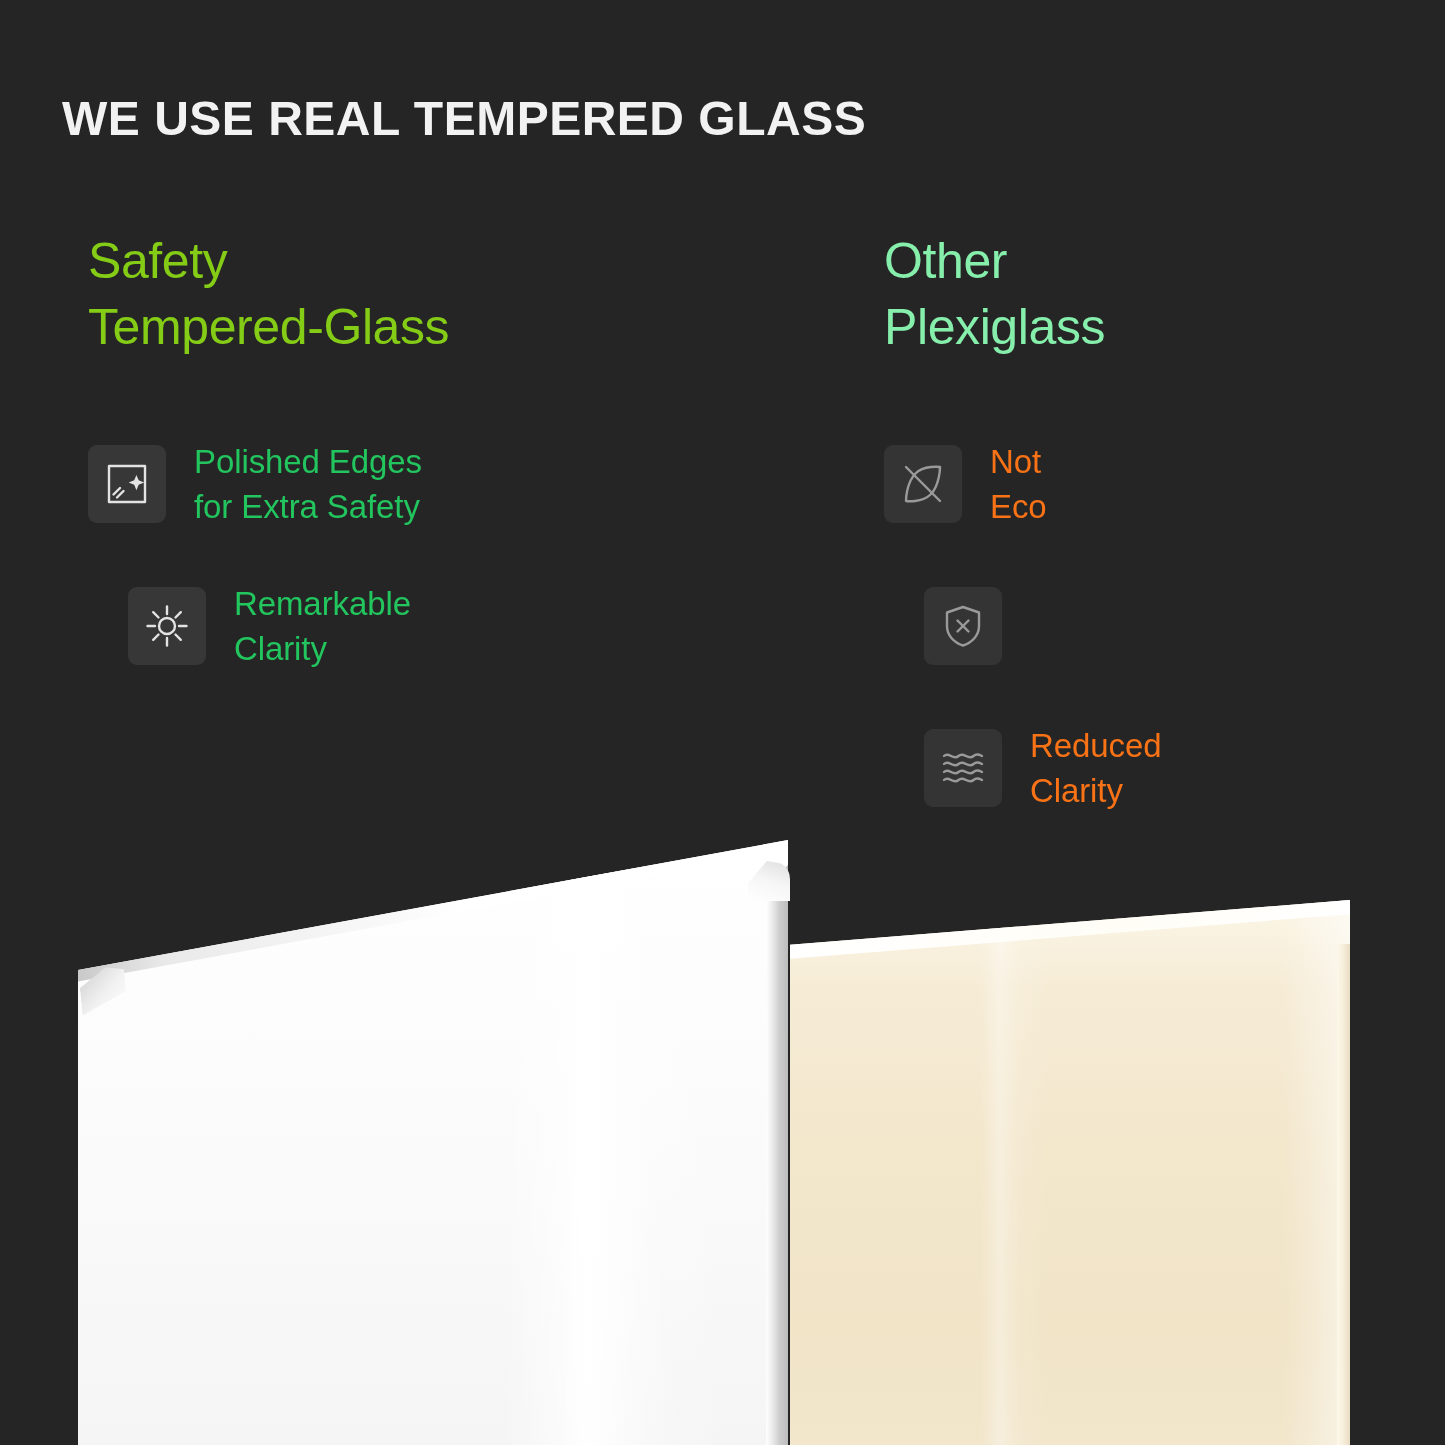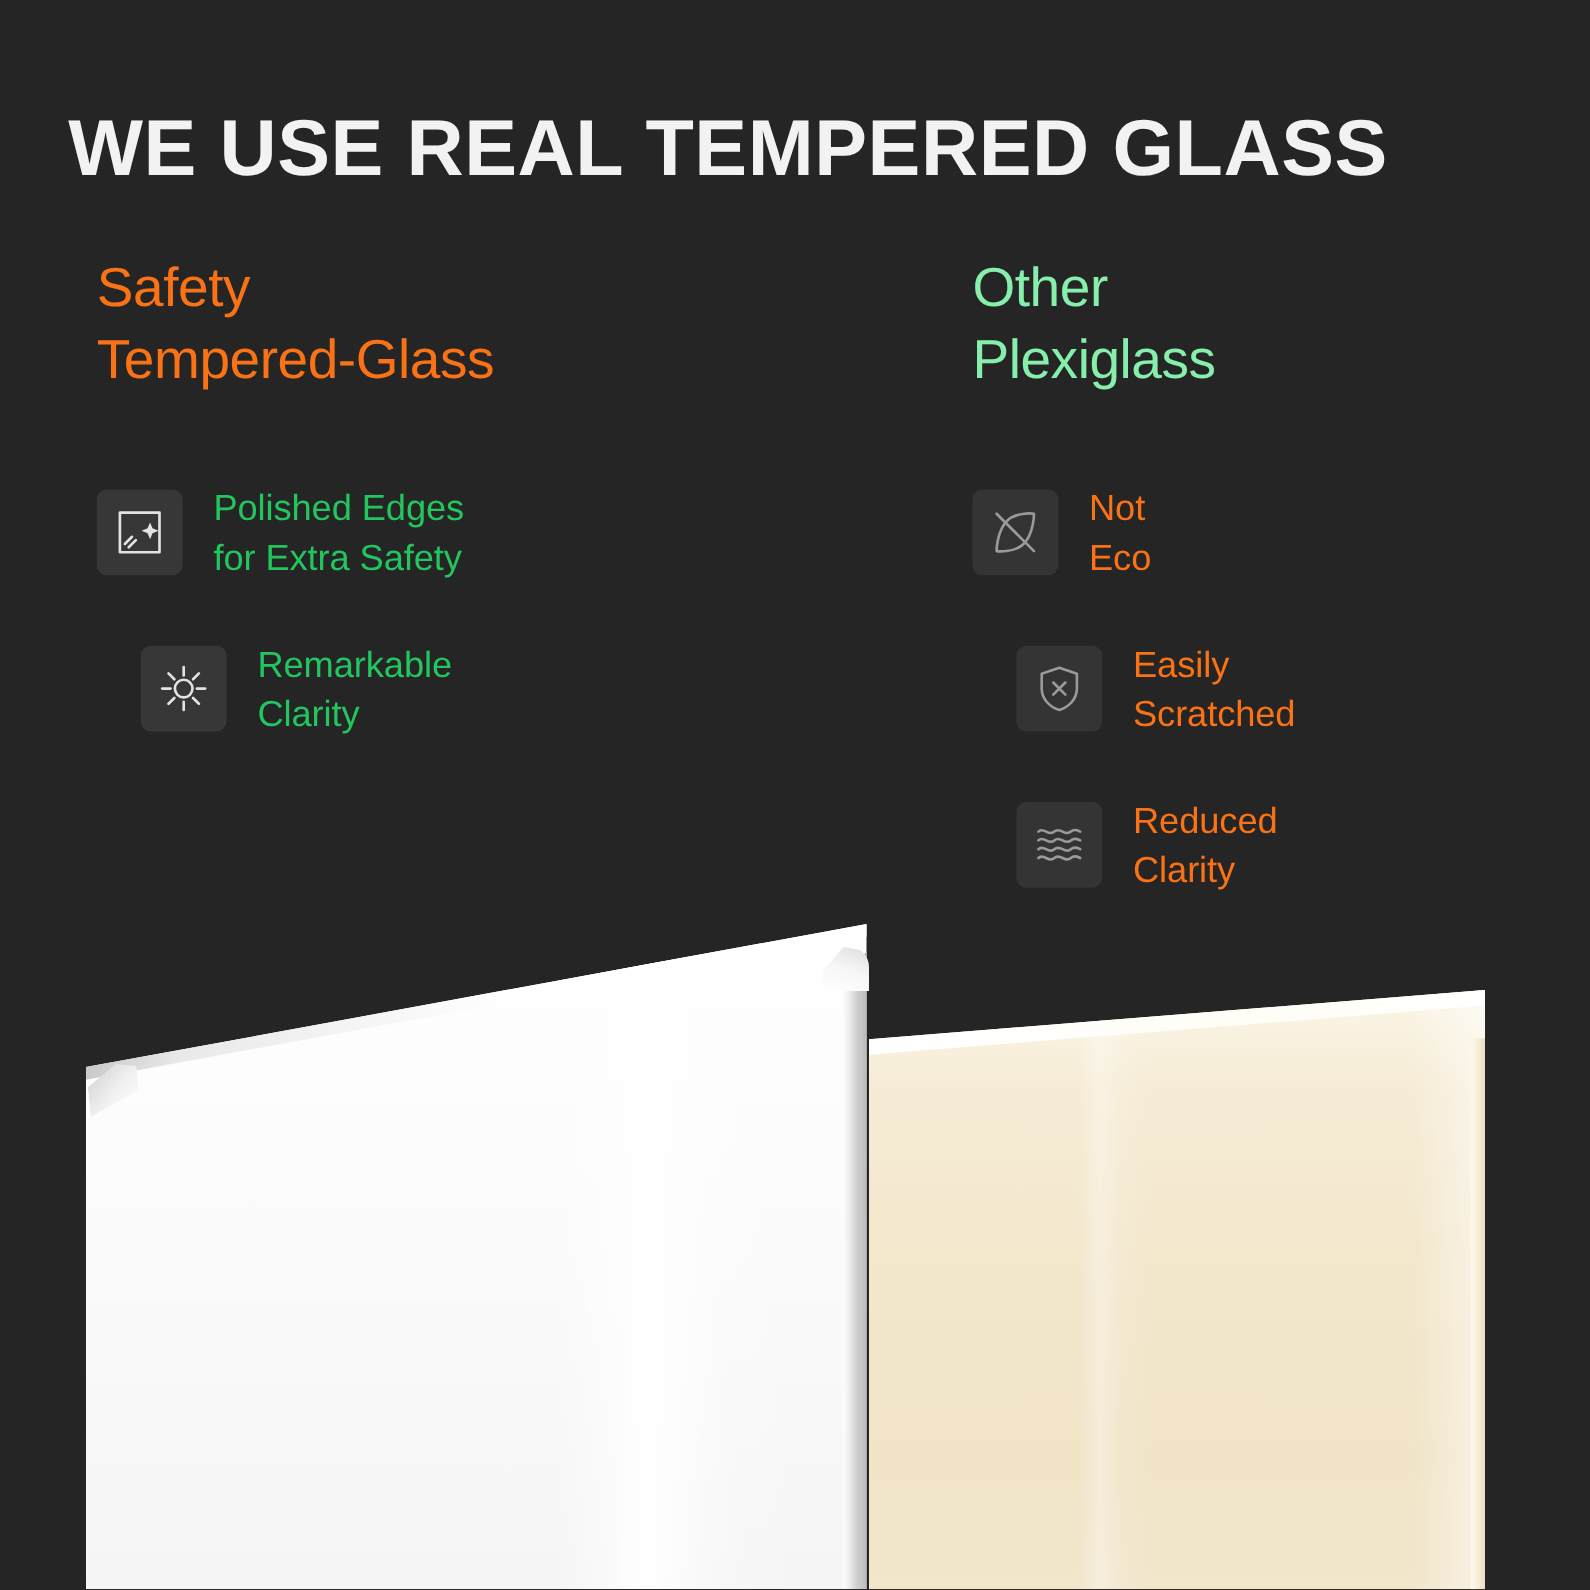--- a/index.html
+++ b/index.html
@@ -23,21 +23,21 @@
   }
 
   
   .title {
     position: absolute;
     left: 62px;
     top: 43px;
     width: 1330px;
     font-family: "Liberation Sans Narrow", "Liberation Sans", sans-serif;
     font-weight: 700;
-    font-size: 72px;
+    font-size: 48px;
     line-height: 88px;
     letter-spacing: 0.5px;
     color: #f2f2f2;
     white-space: nowrap;
     transform: scaleX(1.0);
     transform-origin: left center;
   }
 
   
   .columns {
@@ -57,21 +57,21 @@
 
   .col-heading {
     font-family: "Liberation Sans", sans-serif;
     font-weight: 300;
     font-size: 50px;
     line-height: 66px;
     letter-spacing: -0.4px;
     white-space: pre-line;
     margin: 0;
   }
-  .col-left .col-heading  { color: #f97316; }
+  .col-left .col-heading  { color: #84cc16; }
   .col-right .col-heading { color: #86efac; }
 
   .features {
     margin-top: 66px;
   }
   .feature {
     display: flex;
     align-items: center;
     height: 116px;
     gap: 28px;
@@ -316,22 +316,20 @@
         </div>
 
         <div class="feature">
           <div class="icon-tile">
             <svg width="46" height="46" viewBox="0 0 46 46" fill="none" stroke="#9a9a9a" stroke-width="2.4" stroke-linecap="round" stroke-linejoin="round">
               <path d="M23 4 L39 9.5 V23 C39 32.5 32 39.5 23 42.5 C14 39.5 7 32.5 7 23 V9.5 Z"></path>
               <path d="M17.5 17.5 L28.5 28.5"></path>
               <path d="M28.5 17.5 L17.5 28.5"></path>
             </svg>
           </div>
-          <div class="feature-label">Easily
-Scratched</div>
         </div>
 
         <div class="feature">
           <div class="icon-tile">
             <svg width="46" height="46" viewBox="0 0 46 46" fill="none" stroke="#9a9a9a" stroke-width="2.4" stroke-linecap="round">
               <path d="M4 11 C9 6 13 16 18.5 11 C24 6 28 16 33.5 11 C37 8 40 10 42 11"></path>
               <path d="M4 19 C9 14 13 24 18.5 19 C24 14 28 24 33.5 19 C37 16 40 18 42 19"></path>
               <path d="M4 27 C9 22 13 32 18.5 27 C24 22 28 32 33.5 27 C37 24 40 26 42 27"></path>
               <path d="M4 35 C9 30 13 40 18.5 35 C24 30 28 40 33.5 35 C37 32 40 34 42 35"></path>
             </svg>

